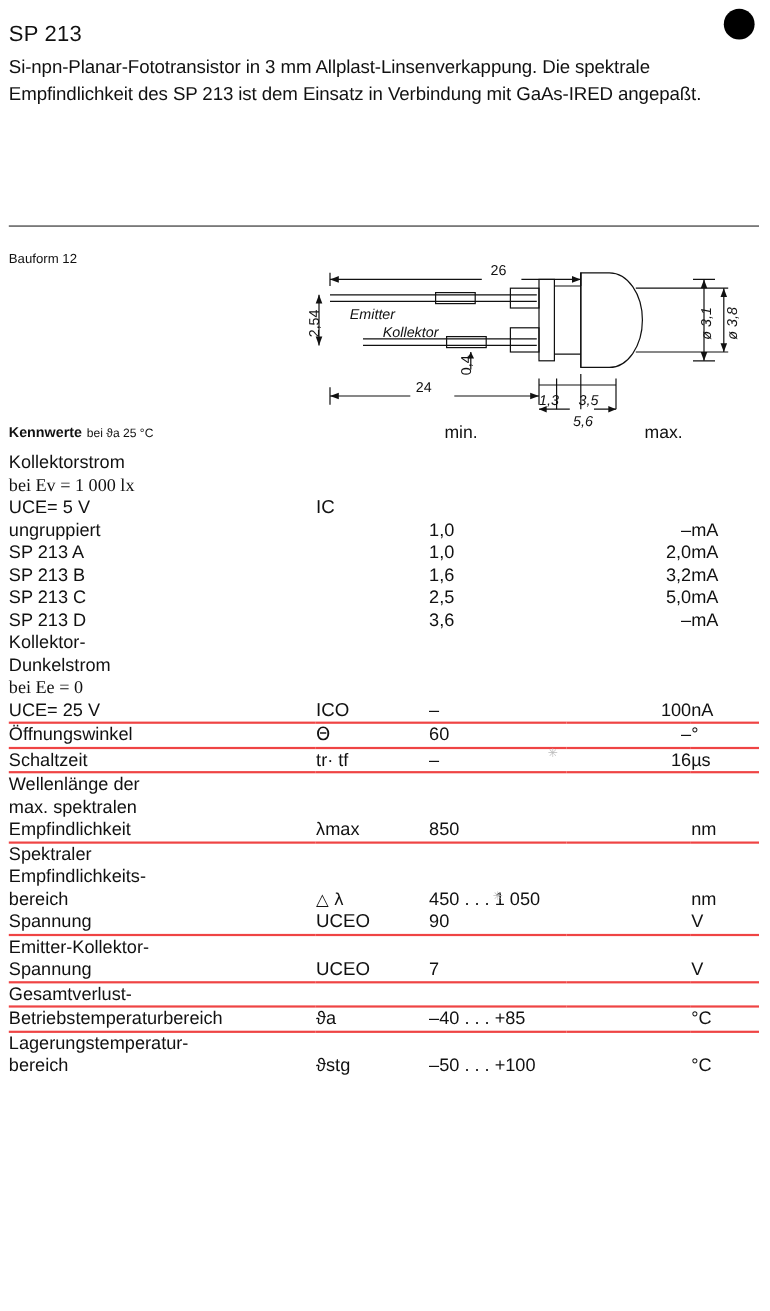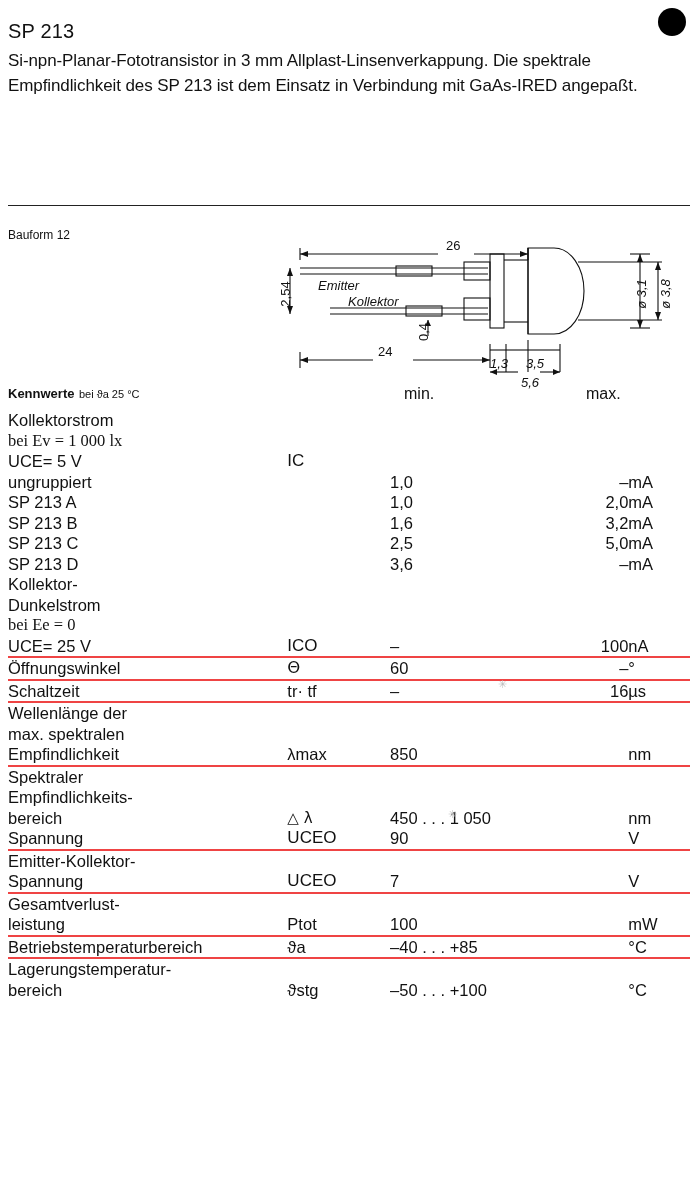--- a/index.html
+++ b/index.html
@@ -416,27 +416,20 @@
         <td class="c-unit">V</td>
       </tr>
 
       <tr class="hr-row">
         <td class="c-name">Gesamtverlust-</td>
         <td class="c-sym"></td>
           <td class="c-min"></td>
           <td class="c-max"></td>
           <td class="c-unit"></td>
       </tr>
-      <tr>
-        <td class="c-name">leistung</td>
-        <td class="c-sym">Ptot</td>
-        <td class="c-min wide">100</td>
-        <td class="c-max"></td>
-        <td class="c-unit">mW</td>
-      </tr>
 
       <tr class="hr-row">
         <td class="c-name nowrap">Betriebstemperaturbereich</td>
         <td class="c-sym">ϑa</td>
         <td class="c-min wide nowrap" colspan="2">–40 . . . +85</td>
         <td class="c-unit">°C</td>
       </tr>
 
       <tr class="hr-row">
         <td class="c-name">Lagerungstemperatur-</td>

